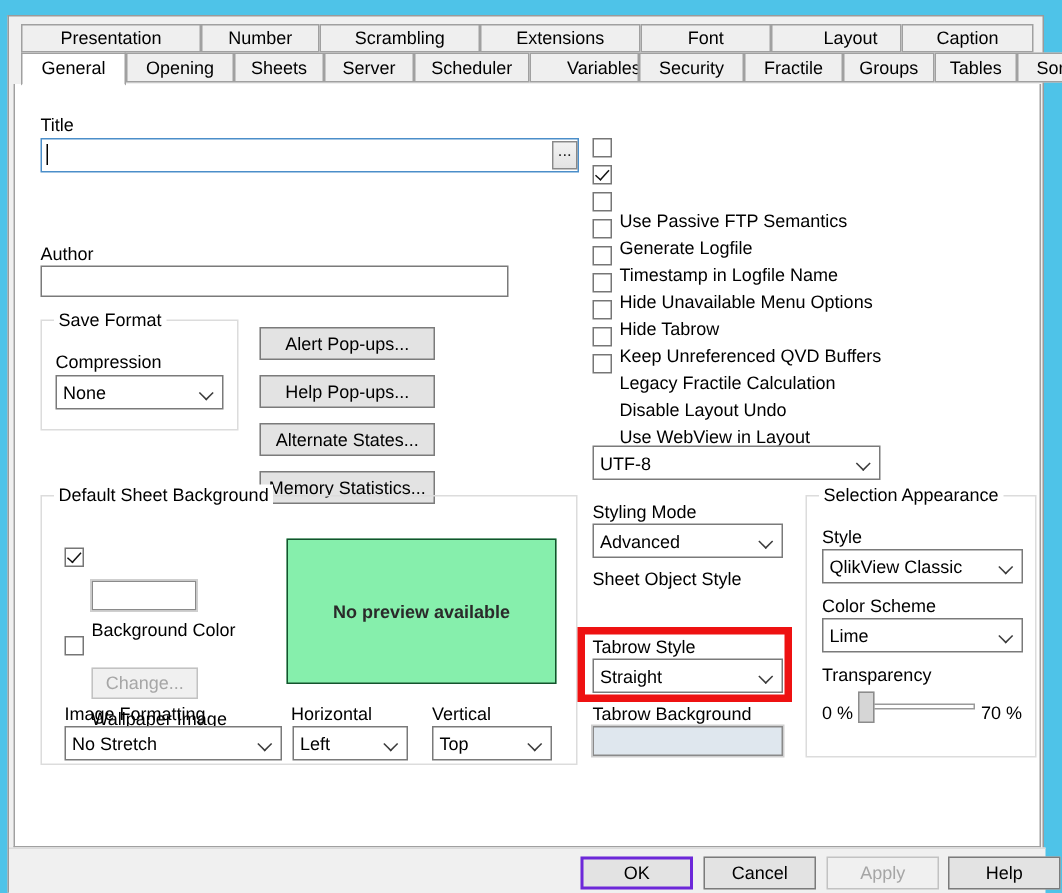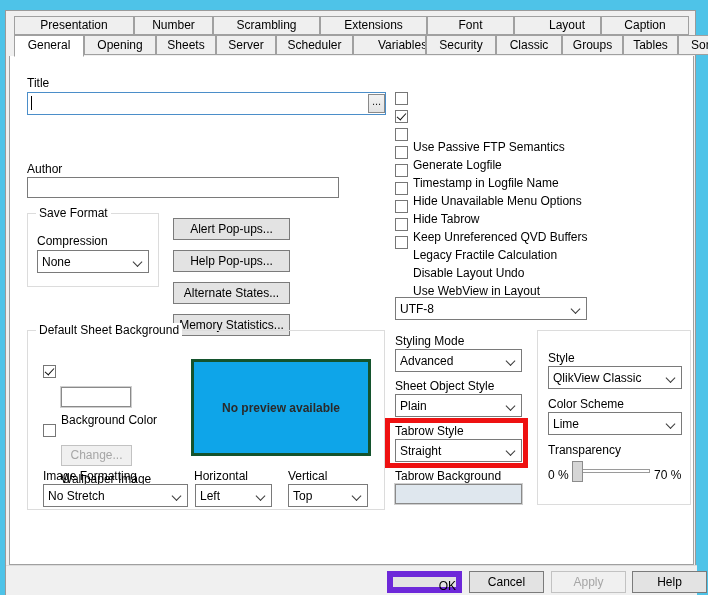--- a/index.html
+++ b/index.html
@@ -104,21 +104,21 @@
     position: absolute;
     background: #e3e3e3;
     border: 1px solid #7b7b7b;
     box-sizing: border-box;
     font-size: 12px;
     text-align: center;
     color: #000;
     white-space: nowrap;
   }
   .btn.disabled { color: #a6a6a6; border-color: #c2c2c2; background: #f0f0f0; }
-  .btn.focus { border: 6px solid #6d28d9; text-align: right; }
+  .btn.focus { border: 2px solid #6d28d9; }
   .combo {
     position: absolute;
     background: #fff;
     border: 1px solid #7a7a7a;
     box-sizing: border-box;
     font-size: 12px;
   }
   .combo .cval {
     position: absolute;
     left: 4px; top: 50%;
@@ -178,22 +178,22 @@
     position: absolute;
     left: 18px; top: 0px;
     font-size: 12px;
     line-height: 14px;
     white-space: nowrap;
     margin-top: 48px;
   }
   
   #preview {
     position: absolute;
-    background: #0ea5e9;
-    border: 3px solid #14532d;
+    background: #86efac;
+    border: 1px solid #14532d;
     box-sizing: border-box;
     font-size: 12px;
     font-weight: bold;
     color: #2a2a2a;
     display: flex;
     align-items: center;
     justify-content: center;
   }
   #bgcolorswatch {
     position: absolute;
@@ -261,21 +261,21 @@
     <div class="tab row1" style="left:508px;width:87px;padding-left:19px;">Layout</div>
     <div class="tab row1" style="left:595px;width:88px;">Caption</div>
 
     <div class="tab row2 active" style="left:8px;width:70px;">General</div>
     <div class="tab row2" style="left:78px;width:72px;">Opening</div>
     <div class="tab row2" style="left:150px;width:60px;">Sheets</div>
     <div class="tab row2" style="left:210px;width:60px;">Server</div>
     <div class="tab row2" style="left:270px;width:77px;">Scheduler</div>
     <div class="tab row2" style="left:347px;width:73px;padding-left:24px;">Variables</div>
     <div class="tab row2" style="left:420px;width:70px;">Security</div>
-    <div class="tab row2" style="left:490px;width:66px;">Classic</div>
+    <div class="tab row2" style="left:490px;width:66px;">Fractile</div>
     <div class="tab row2" style="left:556px;width:61px;">Groups</div>
     <div class="tab row2" style="left:617px;width:55px;">Tables</div>
     <div class="tab row2" style="left:672px;width:48px;">Sort</div>
   </div>
 
   <div id="page">
 
     <div class="lbl" style="left:17px;top:20px;">Title</div>
     <div class="txtbox focused" style="left:17px;top:36px;width:359px;height:23px;">
       <span class="caret"></span>
@@ -377,37 +377,34 @@
       </div>
     </div>
 
     <div class="lbl" style="left:385px;top:278px;">Styling Mode</div>
     <div class="combo" style="left:385px;top:293px;width:127px;height:23px;">
       <span class="cval">Advanced</span>
       <span class="carrow"></span>
     </div>
 
     <div class="lbl" style="left:385px;top:323px;">Sheet Object Style</div>
-    <div class="combo" style="left:385px;top:338px;width:127px;height:23px;">
-      <span class="cval">Plain</span>
-      <span class="carrow"></span>
-    </div>
 
     <div class="lbl" style="left:385px;top:368px;">Tabrow Style</div>
     <div class="combo" style="left:385px;top:383px;width:127px;height:23px;">
       <span class="cval">Straight</span>
       <span class="carrow"></span>
     </div>
 
     <div class="lbl" style="left:385px;top:413px;">Tabrow Background</div>
     <div id="tabrowbgswatch" style="left:385px;top:428px;width:127px;height:20px;"></div>
 
     <div id="redbox" style="left:375px;top:362px;width:143px;height:50px;"></div>
 
     <div class="group" style="left:527px;top:274px;width:154px;height:175px;">
+      <span class="gtitle">Selection Appearance</span>
 
       <div class="lbl" style="left:10px;top:20px;">Style</div>
       <div class="combo" style="left:10px;top:35px;width:134px;height:23px;">
         <span class="cval">QlikView Classic</span>
         <span class="carrow"></span>
       </div>
 
       <div class="lbl" style="left:10px;top:66px;">Color Scheme</div>
       <div class="combo" style="left:10px;top:81px;width:134px;height:23px;">
         <span class="cval">Lime</span>

